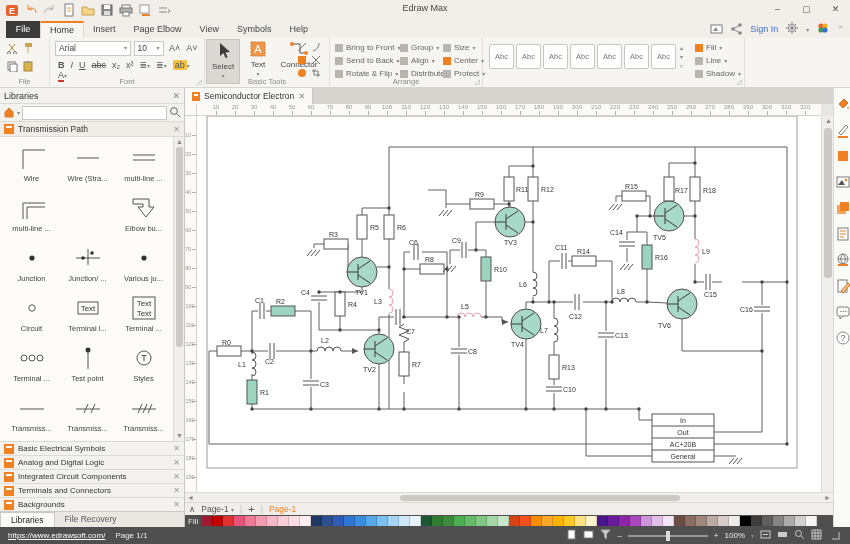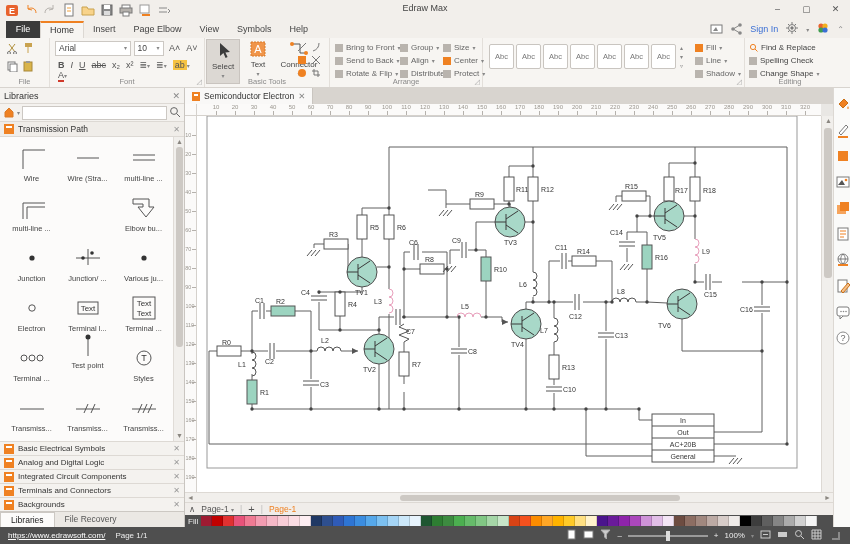--- a/index.html
+++ b/index.html
@@ -343,41 +343,20 @@
             <span class="caret">▾</span>
           </div>
           <div class="arr-item">
             <span class="mini-sq"></span>
             <span>Shadow</span>
             <span class="caret">▾</span>
           </div>
         </div>
       <div class="launcher">◿</div>
     </div>
-    <div class="grp" style="left:745px;width:90px;border-right:none;">
-      <div id="editing-rows" style="position:absolute;left:4px;top:3px;">
-          <div class="arr-item">
-            <svg width="9" height="9">
-              <circle cx="4" cy="4" r="2.6" fill="none" stroke="#ef8122"></circle>
-              <path d="M6 6 L8.5 8.5" stroke="#ef8122"></path>
-            </svg>
-            <span style="color:#444;">Find &amp; Replace</span>
-          </div>
-          <div class="arr-item">
-            <span class="mini-sq"></span>
-            <span style="color:#444;">Spelling Check</span>
-          </div>
-          <div class="arr-item">
-            <span class="mini-sq"></span>
-            <span style="color:#444;">Change Shape</span>
-            <span class="caret">▾</span>
-          </div>
-        </div>
-      <div class="grplabel">Editing</div>
-    </div>
   </div>
 
   <div class="leftpanel">
     <div class="lp-head">
       <span>Libraries</span>
       <span style="color:#888;">✕</span>
     </div>
     <div class="lp-search">
       <span id="ic-home"><svg width="12" height="12" viewBox="0 0 12 12" fill="none" stroke="#7a7a7a" stroke-width="1">
             <path d="M2 6 L6 2 L10 6 V11 H2 Z" fill="#ef8122" stroke="#d97b28"></path>
@@ -421,36 +400,36 @@
             <circle cx="21" cy="8" r="1.8" fill="#333" stroke="none"></circle>
           </svg><div class="glab">Junction/ ...</div></div>
         <div class="lib-item" style="left: 4px; top: 108px;"><svg width="34" height="26" viewBox="0 0 34 26" fill="none" stroke="#555" stroke-width="1">
             <circle cx="17" cy="13" r="2.6" fill="#333" stroke="none"></circle>
           </svg><div class="glab">Junction</div></div>
         <div class="lib-item" style="left: 116px; top: 108px;"><svg width="34" height="26" viewBox="0 0 34 26" fill="none" stroke="#555" stroke-width="1">
             <circle cx="17" cy="13" r="2.6" fill="#333" stroke="none"></circle>
           </svg><div class="glab">Various ju...</div></div>
         <div class="lib-item" style="left: 4px; top: 158px;"><svg width="34" height="26" viewBox="0 0 34 26" fill="none" stroke="#555" stroke-width="1">
             <circle cx="17" cy="13" r="3.2"></circle>
-          </svg><div class="glab">Electron</div></div>
+          </svg><div class="glab">Circuit</div></div>
         <div class="lib-item" style="left: 60px; top: 158px;"><svg width="34" height="26" viewBox="0 0 34 26" fill="none" stroke="#555" stroke-width="1">
             <rect x="7" y="7" width="20" height="12"></rect>
             <text x="17" y="16" font-size="8" text-anchor="middle" fill="#333" stroke="none">Text</text>
           </svg><div class="glab">Terminal l...</div></div>
         <div class="lib-item" style="left: 116px; top: 158px;"><svg width="34" height="26" viewBox="0 0 34 26" fill="none" stroke="#555" stroke-width="1">
             <rect x="6" y="2" width="22" height="22"></rect>
             <text x="17" y="11" font-size="8" text-anchor="middle" fill="#333" stroke="none">Text</text>
             <text x="17" y="21" font-size="8" text-anchor="middle" fill="#333" stroke="none">Text</text>
           </svg><div class="glab">Terminal ...</div></div>
         <div class="lib-item" style="left: 4px; top: 208px;"><svg width="34" height="26" viewBox="0 0 34 26" fill="none" stroke="#555" stroke-width="1">
             <circle cx="9" cy="13" r="3"></circle>
             <circle cx="17" cy="13" r="3"></circle>
             <circle cx="25" cy="13" r="3"></circle>
           </svg><div class="glab">Terminal ...</div></div>
-        <div class="lib-item" style="left: 60px; top: 195px;"><svg width="34" height="26" viewBox="0 0 34 26" fill="none" stroke="#555" stroke-width="1">
+        <div class="lib-item" style="left: 60px; top: 208px;"><svg width="34" height="26" viewBox="0 0 34 26" fill="none" stroke="#555" stroke-width="1">
             <path d="M17 24 V7"></path>
             <circle cx="17" cy="5" r="2.5" fill="#333" stroke="none"></circle>
           </svg><div class="glab">Test point</div></div>
         <div class="lib-item" style="left: 116px; top: 208px;"><svg width="34" height="26" viewBox="0 0 34 26" fill="none" stroke="#555" stroke-width="1">
             <circle cx="17" cy="13" r="7"></circle>
             <text x="17" y="16" font-size="9" text-anchor="middle" fill="#333" stroke="none">T</text>
           </svg><div class="glab">Styles</div></div>
         <div class="lib-item" style="left: 4px; top: 258px;"><svg width="34" height="26" viewBox="0 0 34 26" fill="none" stroke="#555" stroke-width="1">
             <path d="M5 14 H29"></path>
           </svg><div class="glab">Transmiss...</div></div>

